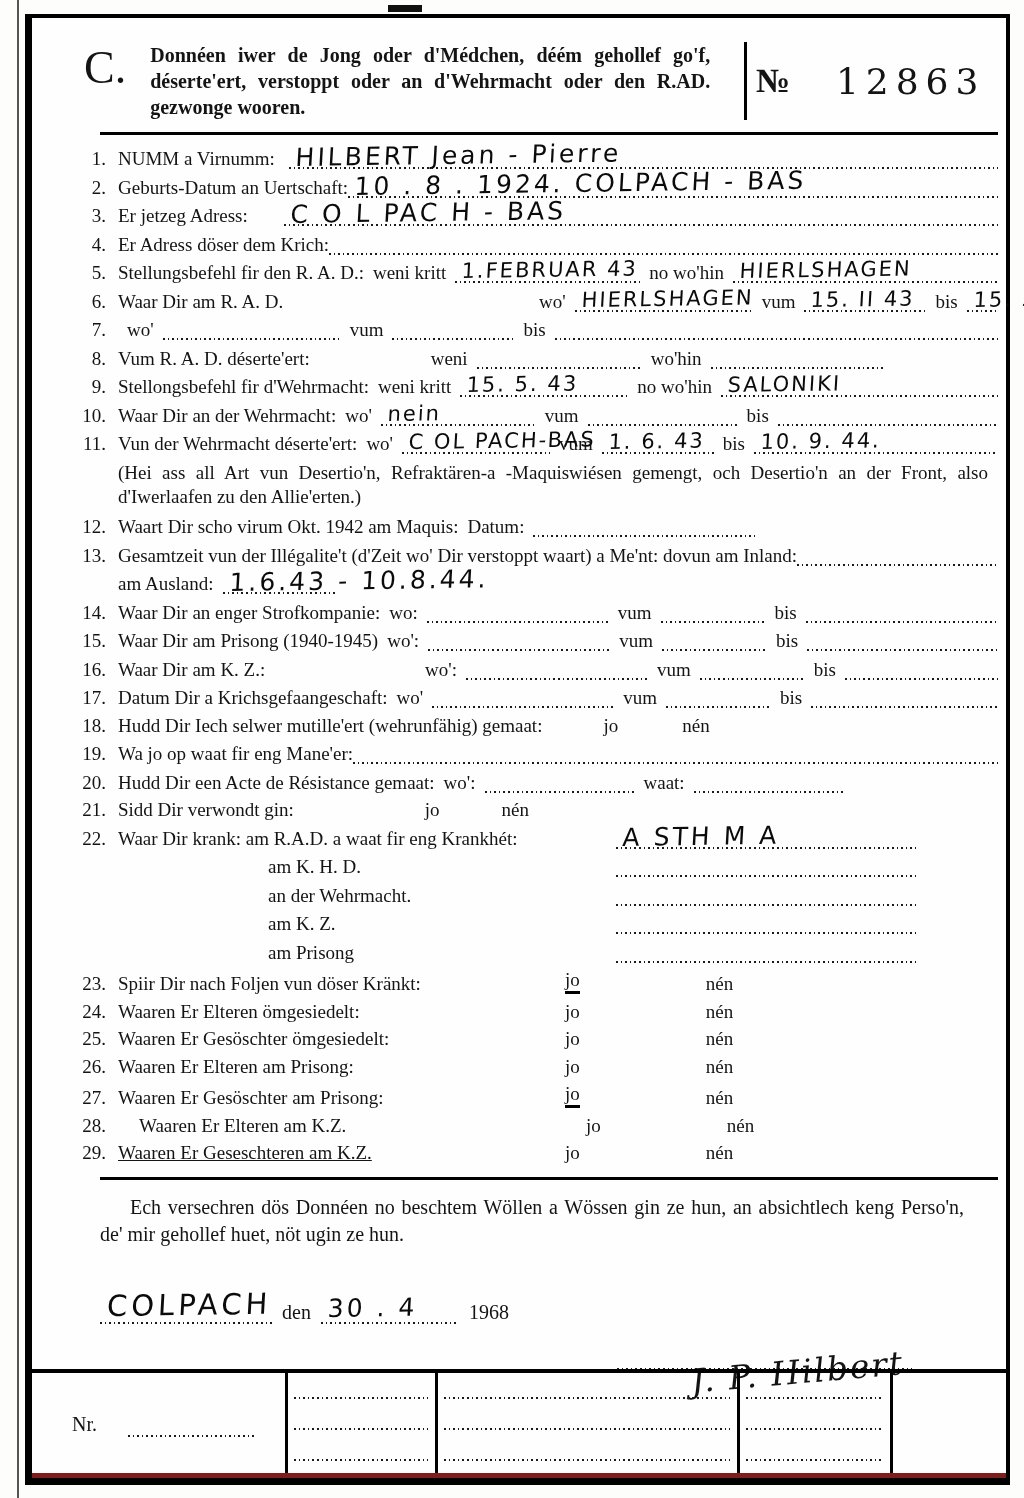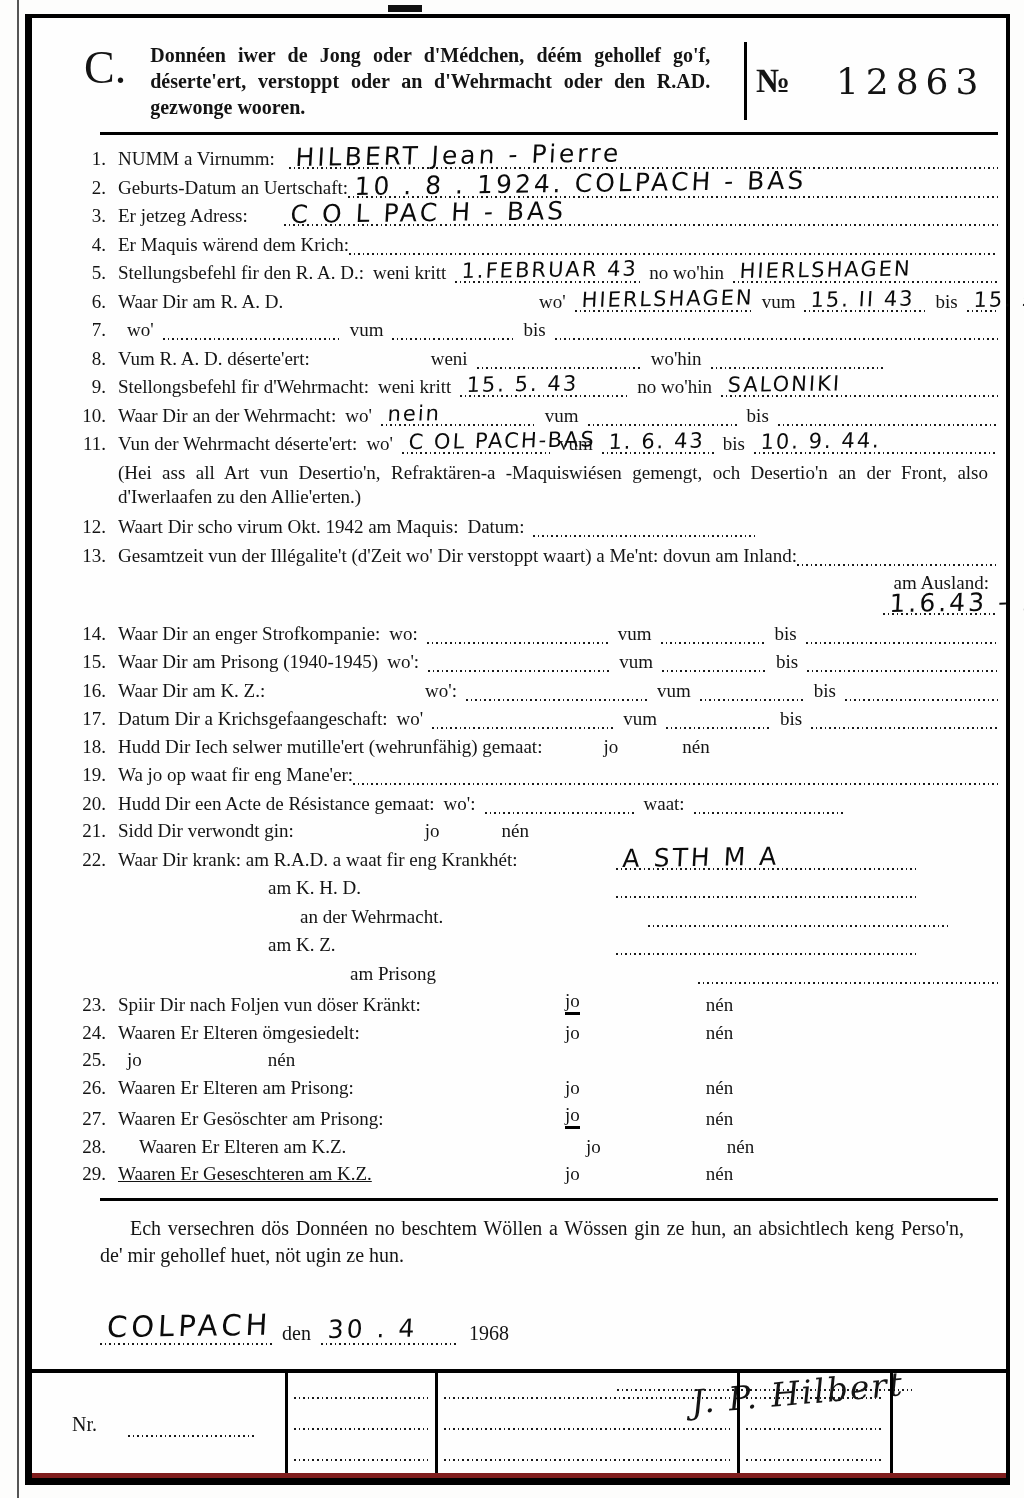--- a/index.html
+++ b/index.html
@@ -106,21 +106,21 @@
         <div class="row">
           <span class="num">3.</span>
           <span class="lbl">Er jetzeg Adress:</span>
           <span class="gap" style="width: 36px;"></span>
           <span class="dots" style="flex: 1 1 30px;">
             <span class="hw hw-big">C O L PAC H - BAS</span>
           </span>
         </div>
         <div class="row">
           <span class="num">4.</span>
-          <span class="lbl">Er Maquis wärend dem Krich:</span>
+          <span class="lbl">Er Adress döser dem Krich:</span>
           <span class="dots" style="flex: 1 1 30px;"></span>
         </div>
         <div class="row">
           <span class="num">5.</span>
           <span class="lbl">Stellungsbefehl fir den R. A. D.:</span>
           <span class="lbl mid">weni kritt</span>
           <span class="dots" style="width: 185px;">
             <span class="hw">1.FEBRUAR 43</span>
           </span>
           <span class="lbl mid">no wo'hin</span>
@@ -209,21 +209,21 @@
           <span class="num">12.</span>
           <span class="lbl">Waart Dir scho virum Okt. 1942 am Maquis:</span>
           <span class="lbl mid">Datum:</span>
           <span class="dots" style="width: 225px;"></span>
         </div>
         <div class="row">
           <span class="num">13.</span>
           <span class="lbl">Gesamtzeit vun der Illégalite't (d'Zeit wo' Dir verstoppt waart) a Me'nt: dovun am Inland:</span>
           <span class="dots" style="flex: 1 1 30px;"></span>
         </div>
-        <div class="row" style="padding-left: 46px; flex-direction: column;">
+        <div class="row" style="padding-left: 46px;">
           <span class="lbl mid">am Ausland:</span>
           <span class="dots" style="width: 115px;">
             <span class="hw hw-big">1.6.43   -   10.8.44.</span>
           </span>
         </div>
         <div class="row">
           <span class="num">14.</span>
           <span class="lbl">Waar Dir an enger Strofkompanie:</span>
           <span class="lbl mid">wo:</span>
           <span class="dots" style="width: 182px;"></span>
@@ -296,47 +296,48 @@
           <span class="lbl" style="width: 498px;">Waar Dir krank: am R.A.D. a waat fir eng Krankhét:</span>
           <span class="dots" style="width: 300px;">
             <span class="hw hw-big">A STH M A</span>
           </span>
         </div>
         <div class="row" style="padding-left: 196px;">
           <span class="lbl" style="width: 348px;">am K. H. D.</span>
           <span class="dots" style="width: 300px;"></span>
         </div>
         <div class="row" style="padding-left: 196px;">
-          <span class="lbl" style="width: 348px; margin-left: 32px;">an der Wehrmacht.</span>
+          <span class="lbl" style="width: 348px;">an der Wehrmacht.</span>
           <span class="dots" style="width: 300px;"></span>
         </div>
         <div class="row" style="padding-left: 196px;">
           <span class="lbl" style="width: 348px;">am K. Z.</span>
           <span class="dots" style="width: 300px;"></span>
         </div>
-        <div class="row" style="padding-left: 196px; justify-content: flex-end;">
+        <div class="row" style="padding-left: 196px;">
           <span class="lbl" style="width: 348px;">am Prisong</span>
           <span class="dots" style="width: 300px;"></span>
         </div>
         <div class="row">
           <span class="num">23.</span>
           <span class="lbl" style="width: 438px;">Spiir Dir nach Foljen vun döser Kränkt:</span>
           <span class="lbl mid u">jo</span>
           <span class="gap" style="width: 108px;"></span>
           <span class="lbl mid">nén</span>
         </div>
         <div class="row">
           <span class="num">24.</span>
           <span class="lbl" style="width: 438px;">Waaren Er Elteren ömgesiedelt:</span>
           <span class="lbl mid">jo</span>
           <span class="gap" style="width: 108px;"></span>
           <span class="lbl mid">nén</span>
         </div>
         <div class="row">
           <span class="num">25.</span>
+          <span class="lbl" style="width: 438px;">Waaren Er Gesöschter ömgesiedelt:</span>
           <span class="lbl mid">jo</span>
           <span class="gap" style="width: 108px;"></span>
           <span class="lbl mid">nén</span>
         </div>
         <div class="row">
           <span class="num">26.</span>
           <span class="lbl" style="width: 438px;">Waaren Er Elteren am Prisong:</span>
           <span class="lbl mid">jo</span>
           <span class="gap" style="width: 108px;"></span>
           <span class="lbl mid">nén</span>

